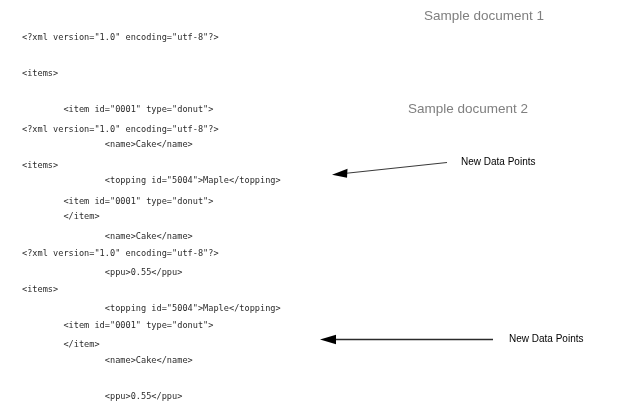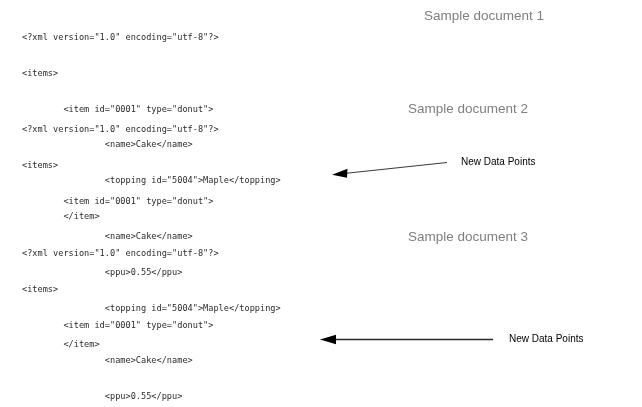--- a/index.html
+++ b/index.html
@@ -93,21 +93,20 @@
     
     
     
     
     
     
     
     
   </div>
 
-  <div class="doc-label" style="left:408px; top:229px;">Sample document 3</div>
 
   <svg class="arrow-svg" style="left:318px; top:332px;" width="180" height="16" viewBox="0 0 180 16">
     <line x1="175" y1="7.5" x2="16" y2="7.5" stroke="#2b2b2b" stroke-width="1.3"></line>
     <polygon points="2,7.5 18,2.8 18,12.2" fill="#000000"></polygon>
   </svg>
 
   <div class="anno-label" style="left:509px; top:333px;">New Data Points</div>
 
 </div>
 

